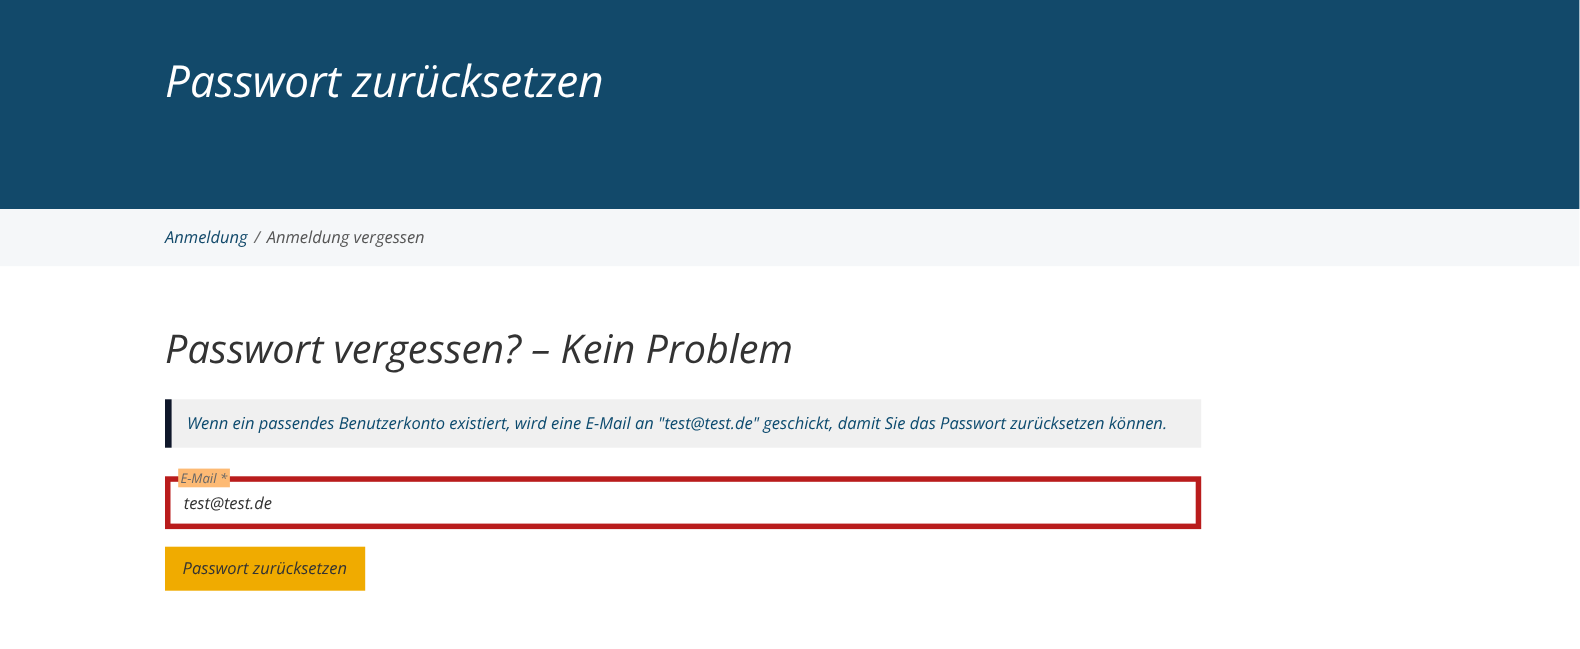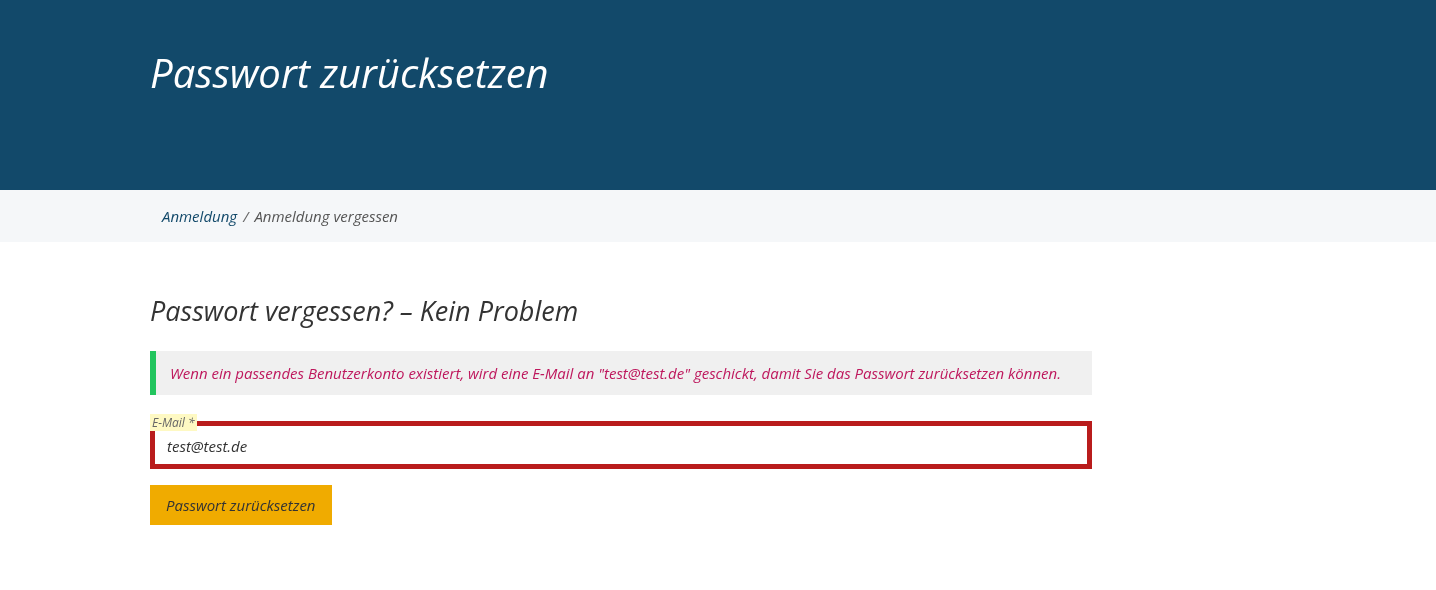--- a/index.html
+++ b/index.html
@@ -18,21 +18,21 @@
       padding: 45px 0 90px 0;
     }
     .page-title {
       color: #fff;
       font-size: 40px;
       font-weight: 400;
       margin-left: 150px;
     }
     .breadcrumb-bar {
       background-color: #f5f7f9;
-      padding: 16px 12px;
+      padding: 16px 0;
     }
     .breadcrumb {
       display: flex;
       align-items: center;
       gap: 6px;
       margin-left: 150px;
       font-size: 15px;
     }
     .breadcrumb a {
       color: #12496a;
@@ -44,48 +44,48 @@
     .breadcrumb-current {
       color: #555;
     }
     .main {
       padding: 50px 150px 60px 150px;
     }
     .content-wrap {
       max-width: 942px;
     }
     .section-heading {
-      font-size: 27px;
+      font-size: 36px;
       font-weight: 400;
       color: #333;
       margin-bottom: 22px;
     }
     .alert {
       background-color: #f0f0f0;
-      border-left: 6px solid #22c55e;
+      border-left: 6px solid #0f172a;
       padding: 12px 14px;
       font-size: 15px;
-      color: #be185d;
+      color: #0c4a6e;
       margin-bottom: 26px;
     }
     .instruction {
       font-size: 15px;
       color: #333;
       line-height: 1.6;
       margin-bottom: 18px;
     }
     .form-group {
       position: relative;
       margin-bottom: 16px;
     }
     .form-label {
       position: absolute;
       top: -7px;
-      left: 0;
-      background: #fef9c3;
+      left: 12px;
+      background: #fdba74;
       padding: 0 2px;
       font-size: 12px;
       color: #666;
     }
     .form-label .req {
       color: #666;
     }
     .form-input {
       width: 100%;
       padding: 10px 12px 8px 12px;

